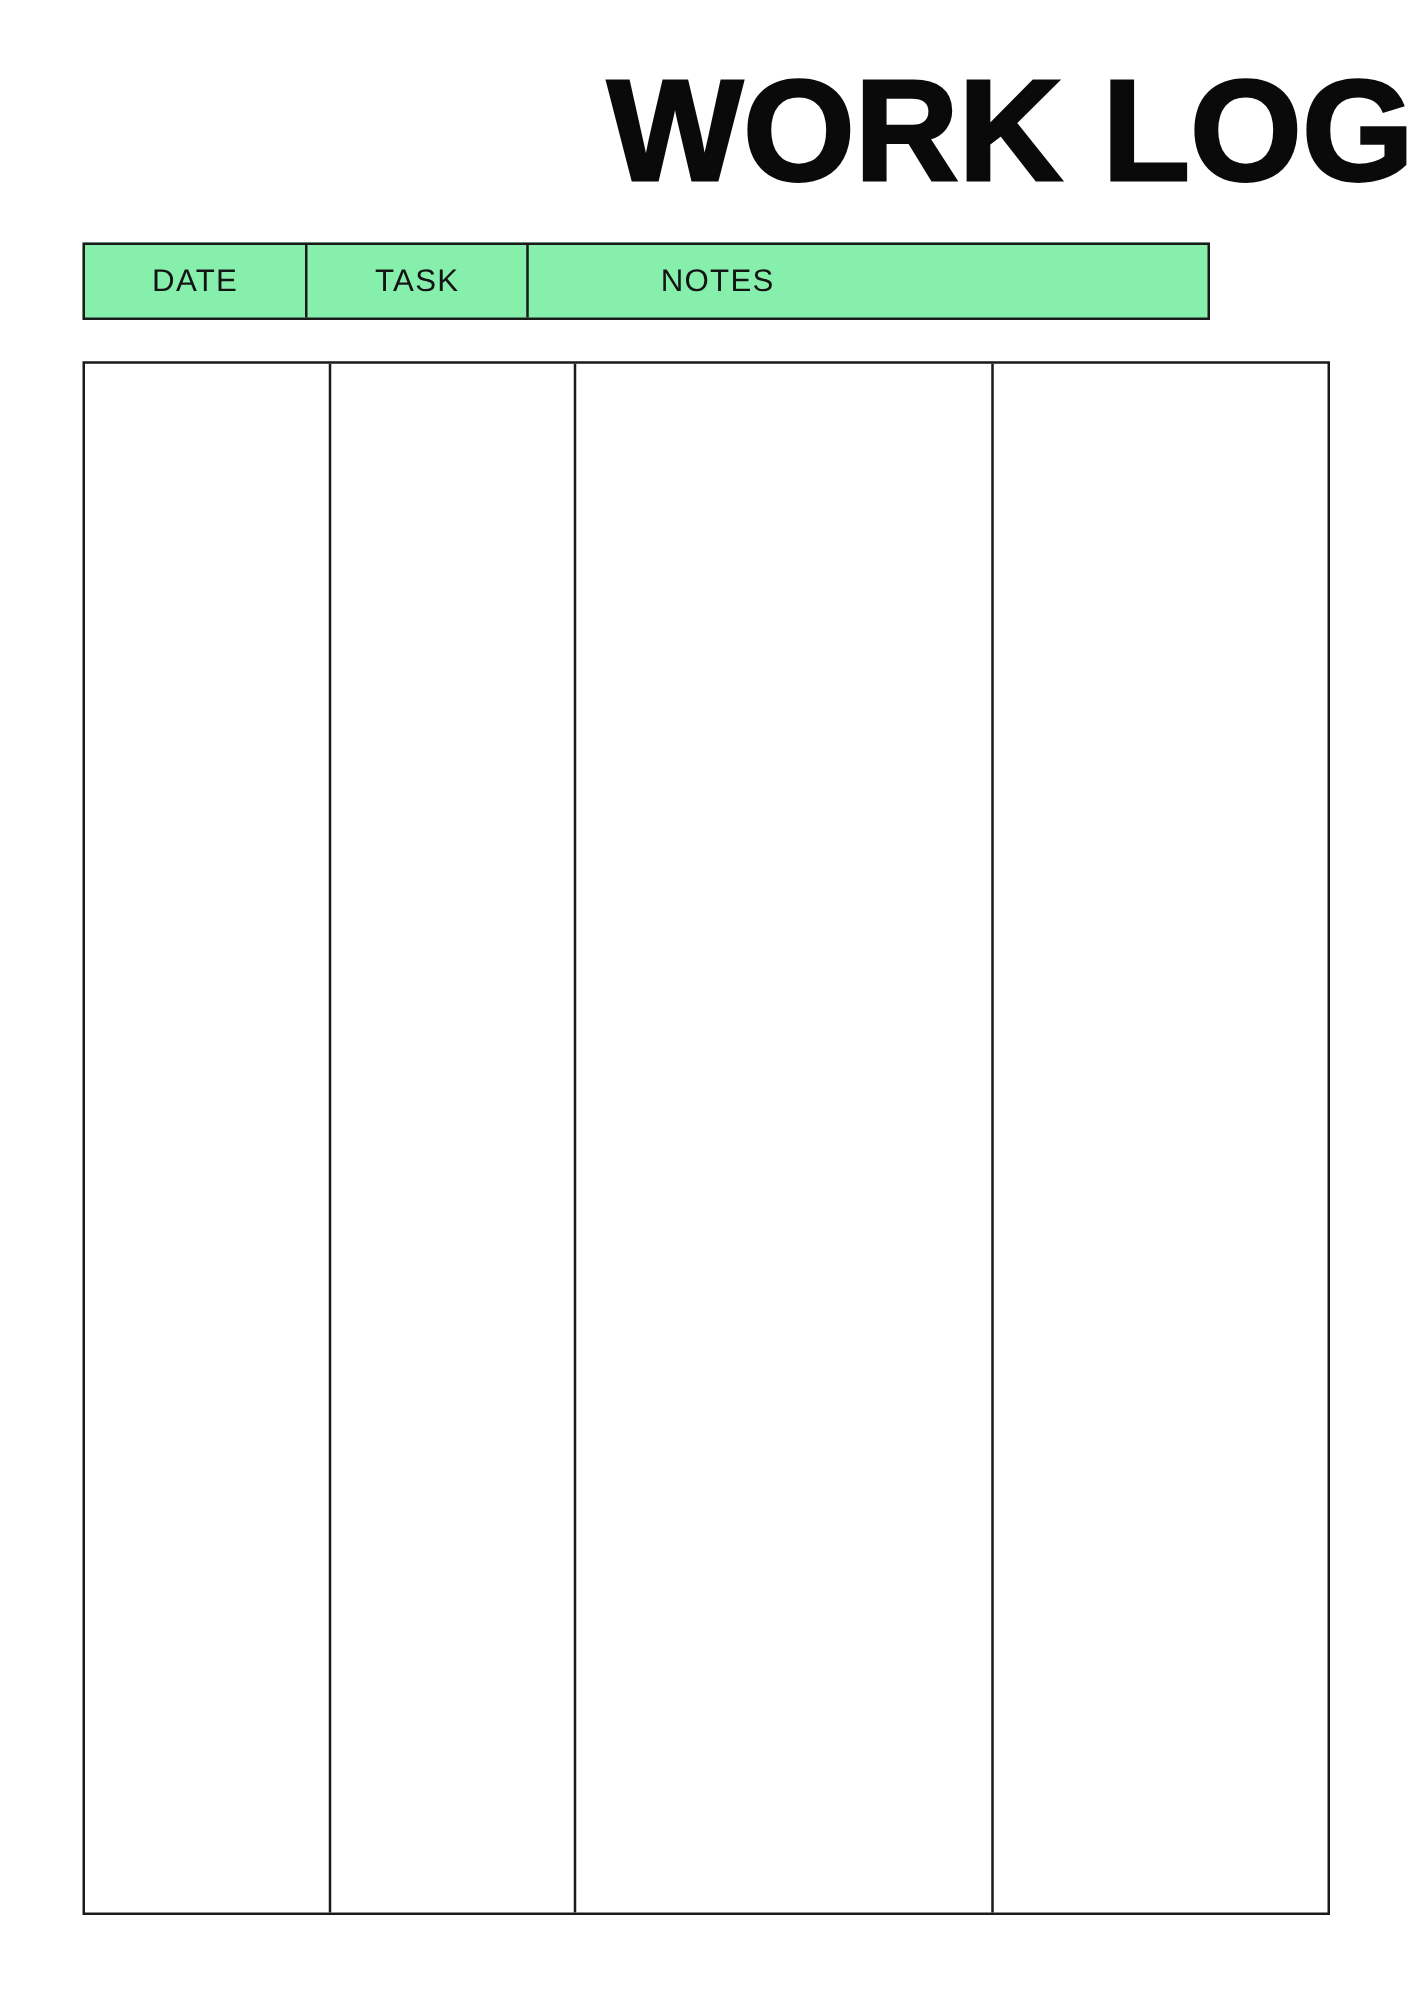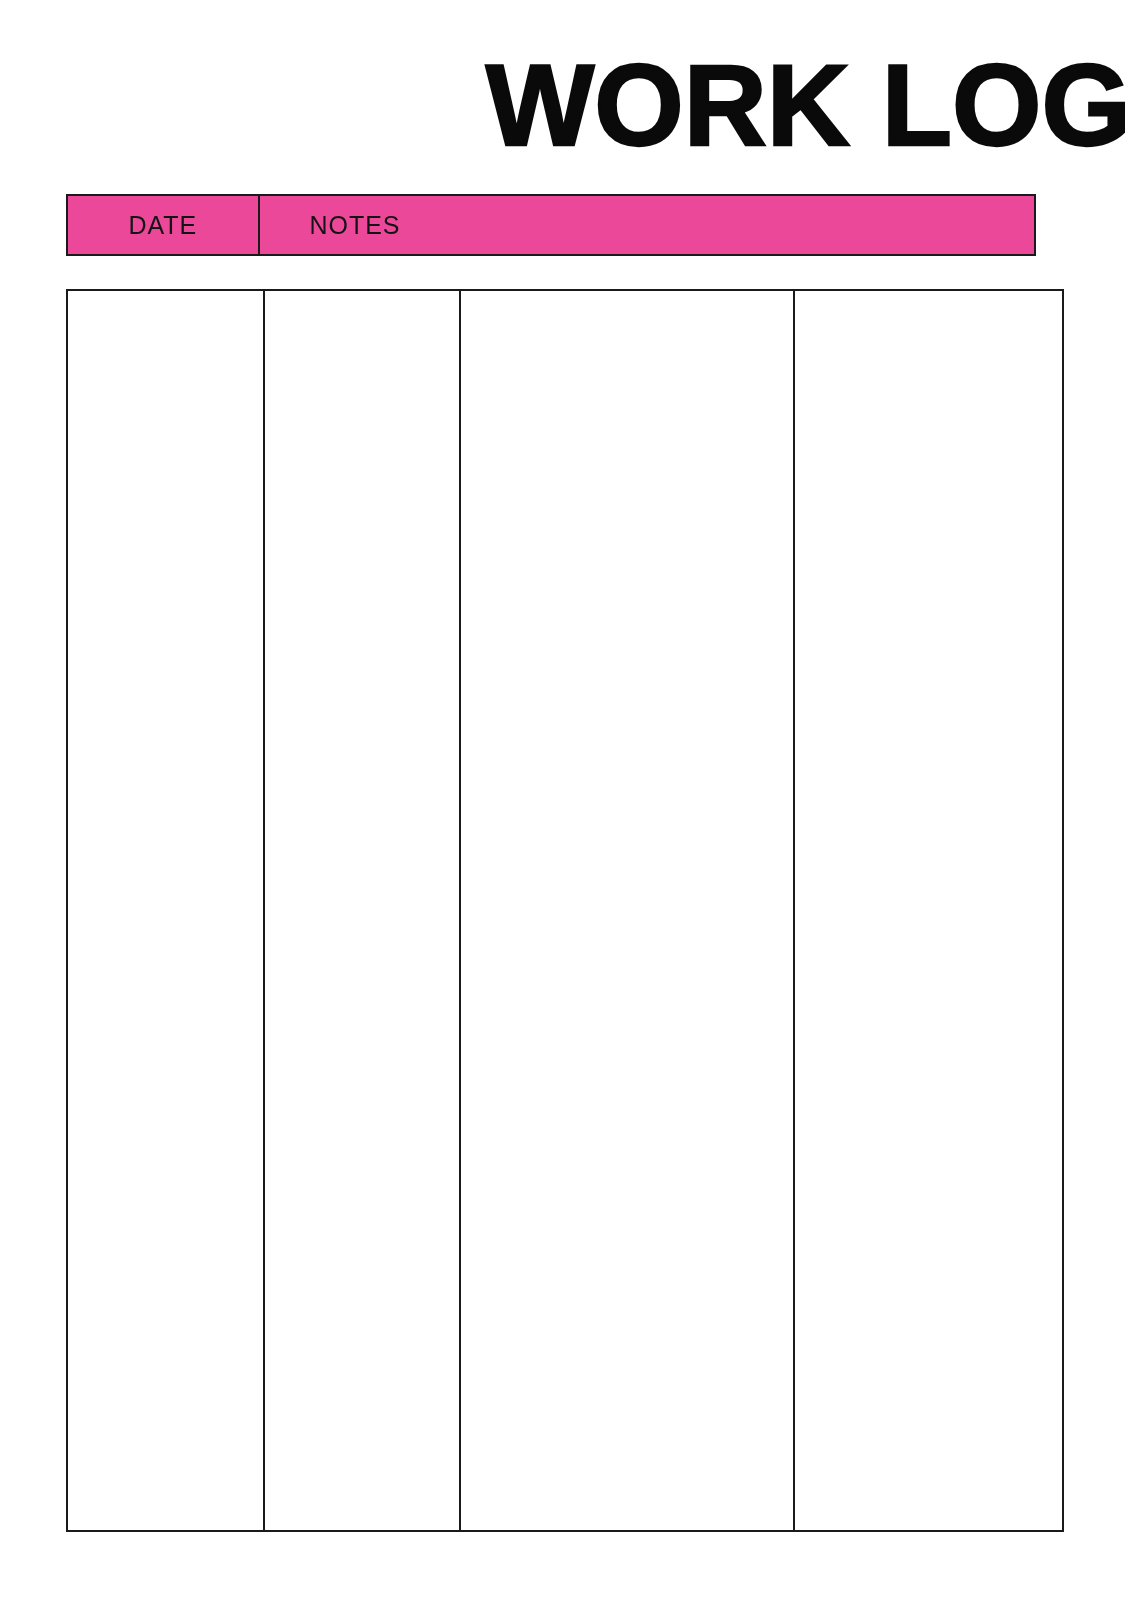--- a/index.html
+++ b/index.html
@@ -32,25 +32,25 @@
     font-weight: 700;
     letter-spacing: 0px;
     color: #0a0a0a;
     -webkit-text-stroke: 2.4px #0a0a0a;
     white-space: nowrap;
   }
   .log-table-header {
     position: absolute;
     left: 66px;
     top: 194px;
-    width: 970px;
+    width: 902px;
     height: 62px;
     box-sizing: border-box;
     border: 2px solid #1a1a1a;
-    background: #ec4899;
+    background: #86efac;
     display: grid;
     grid-template-columns: 198fr 197fr 335fr 268fr;
   }
   .log-table-header .hcell {
     display: flex;
     align-items: center;
     justify-content: center;
     border-right: 2px solid #1a1a1a;
     font-size: 25px;
     letter-spacing: 1px;
@@ -83,20 +83,21 @@
 </style>
 </head>
 <body>
 
 <div class="sheet">
 
   <h1 class="title">WORK LOG</h1>
 
   <div class="log-table-header">
     <div class="hcell">DATE</div>
+    <div class="hcell">TASK</div>
     <div class="hcell">NOTES</div>
   </div>
 
   <div class="log-table-body">
     <div class="bcell"></div>
     <div class="bcell"></div>
     <div class="bcell"></div>
     <div class="bcell"></div>
   </div>
 

